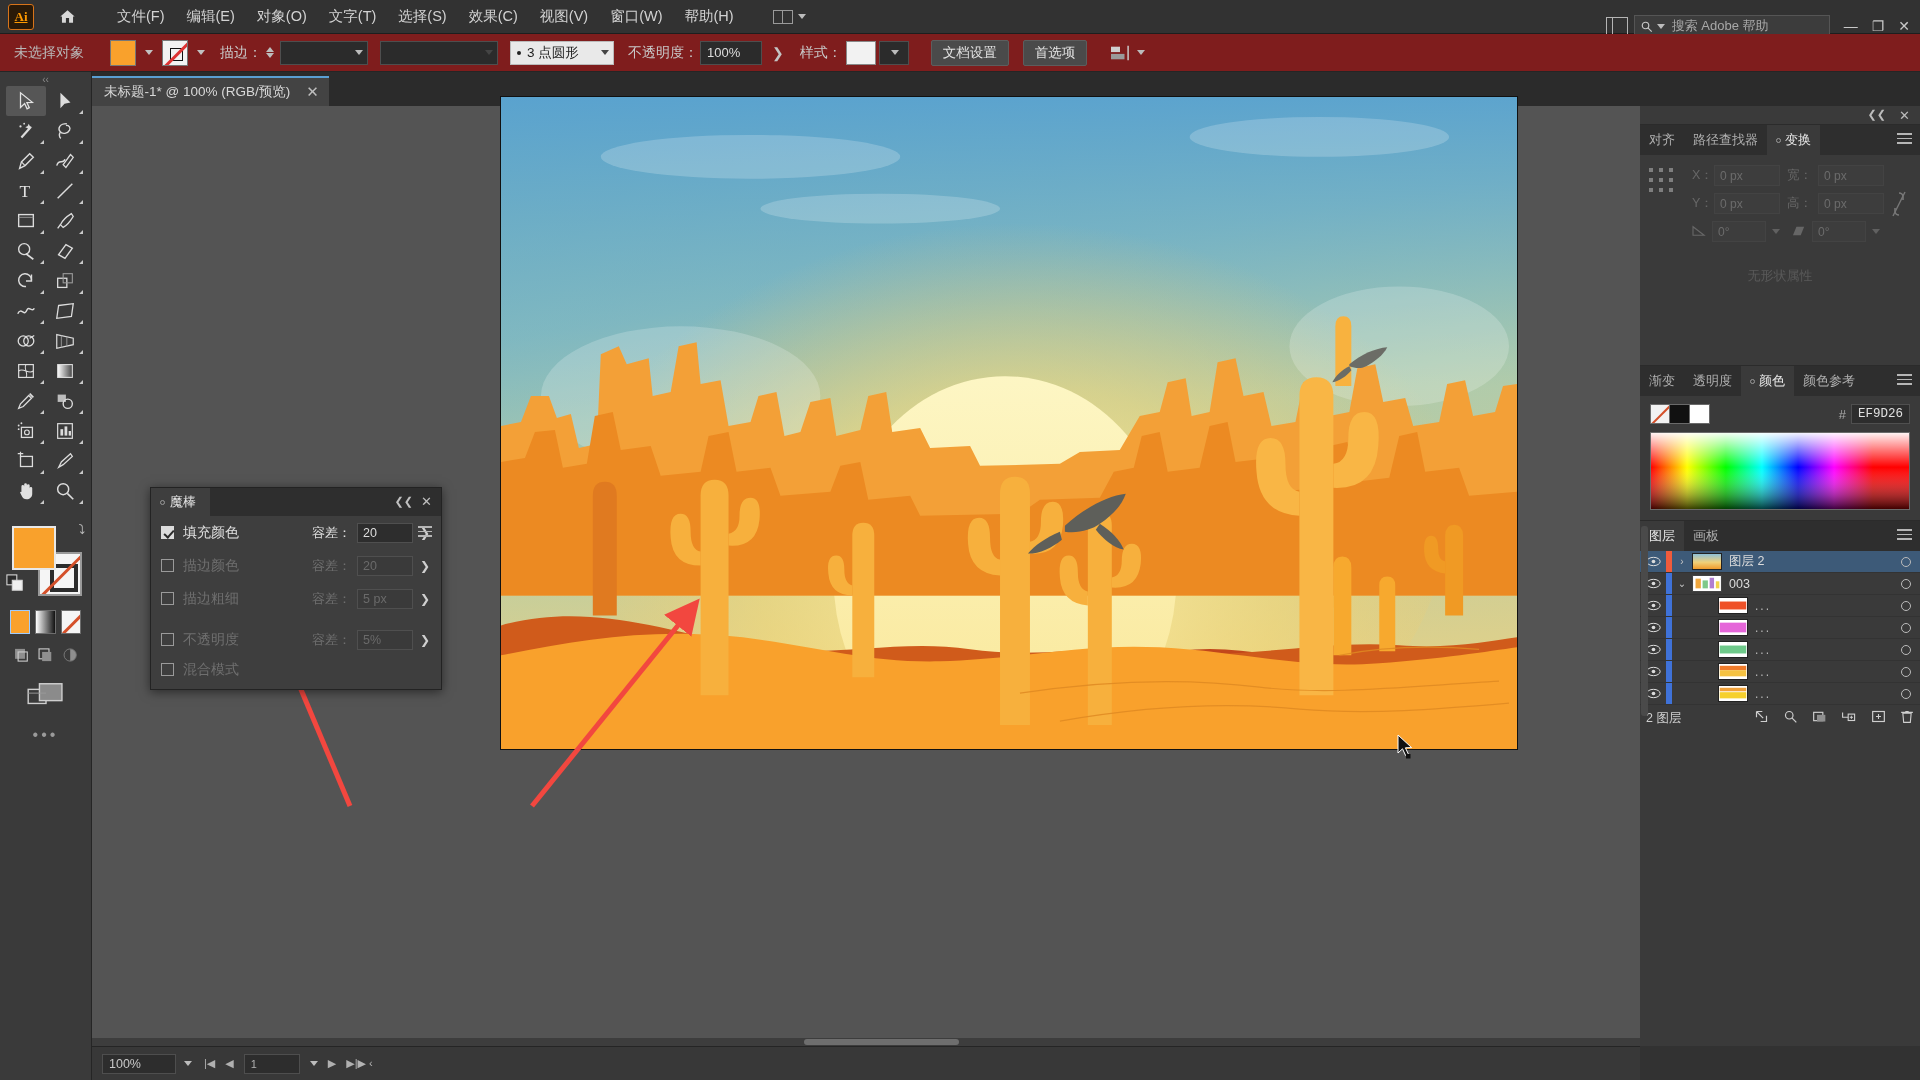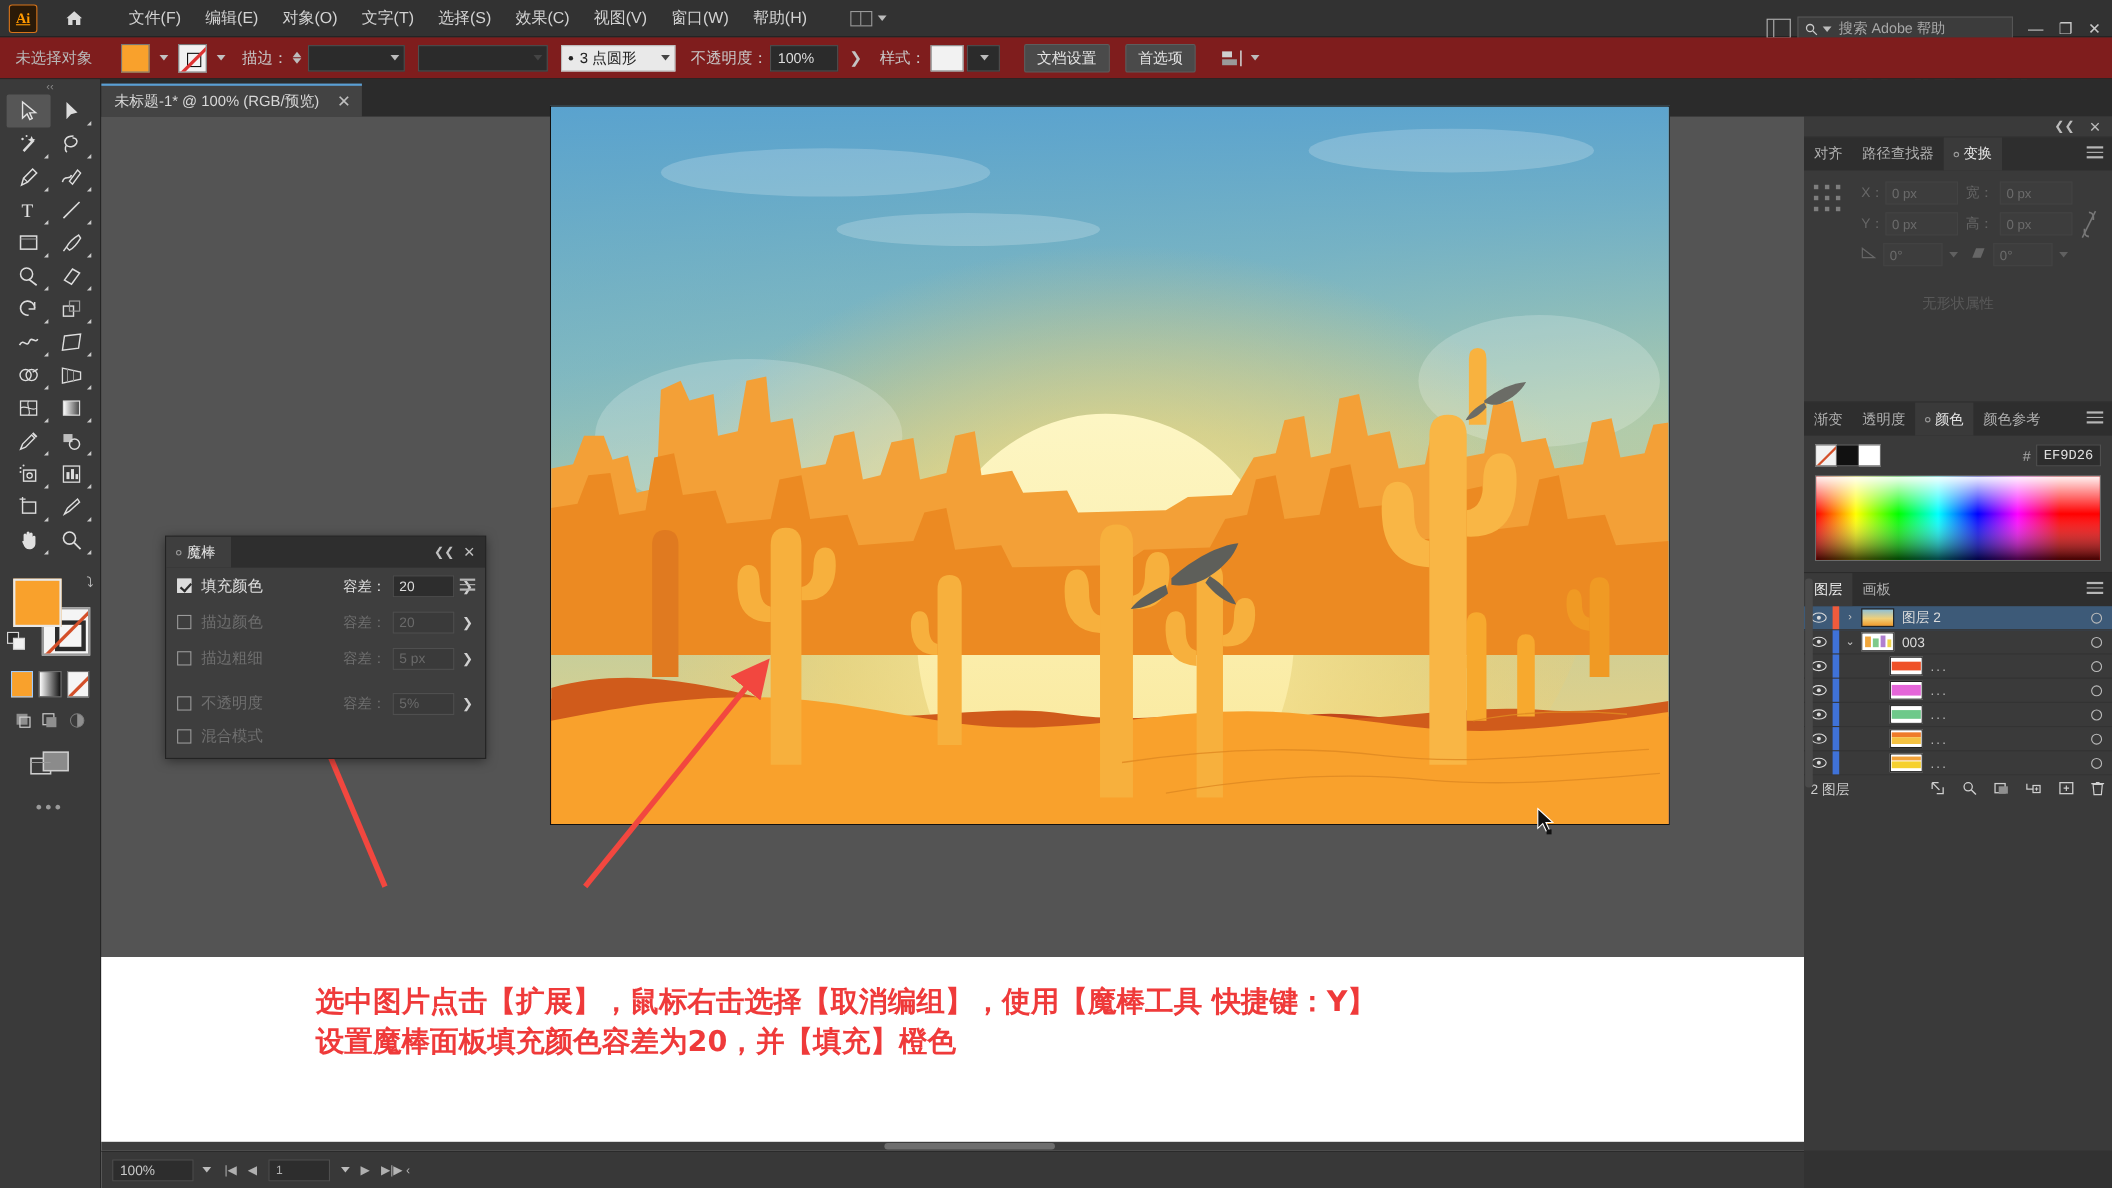--- a/index.html
+++ b/index.html
@@ -714,26 +714,20 @@
       </svg>
     </div>
 
     <div class="cursor-arrow">
       <svg width="18" height="26" viewBox="0 0 18 26">
         <path d="M1 1 L1 19 L5.5 14.8 L8.6 21.5 L11.4 20.2 L8.4 13.8 L14.6 13.6 Z" fill="#111" stroke="#fff" stroke-width="1"></path>
         <rect x="9" y="20" width="4.5" height="4.5" fill="#111"></rect>
       </svg>
     </div>
 
-    <div class="whitepanel">
-      <div class="annot">
-        <div>选中图片点击【扩展】，鼠标右击选择【取消编组】，使用【魔棒工具 快捷键：Y】</div>
-        <div>设置魔棒面板填充颜色容差为20，并【填充】橙色</div>
-      </div>
-    </div>
 
     <svg class="arrow-svg" viewBox="0 0 1548 940" preserveAspectRatio="none">
       <defs>
         <marker id="ah" markerWidth="7" markerHeight="7" refX="2" refY="3.5" orient="auto">
           <polygon points="0 0, 7 3.5, 0 7" fill="#f2473f"></polygon>
         </marker>
       </defs>
       <line x1="258" y1="700" x2="152" y2="448" stroke="#f2473f" stroke-width="5" marker-end="url(#ah)"></line>
       <line x1="440" y1="700" x2="592" y2="512" stroke="#f2473f" stroke-width="5" marker-end="url(#ah)"></line>
     </svg>

